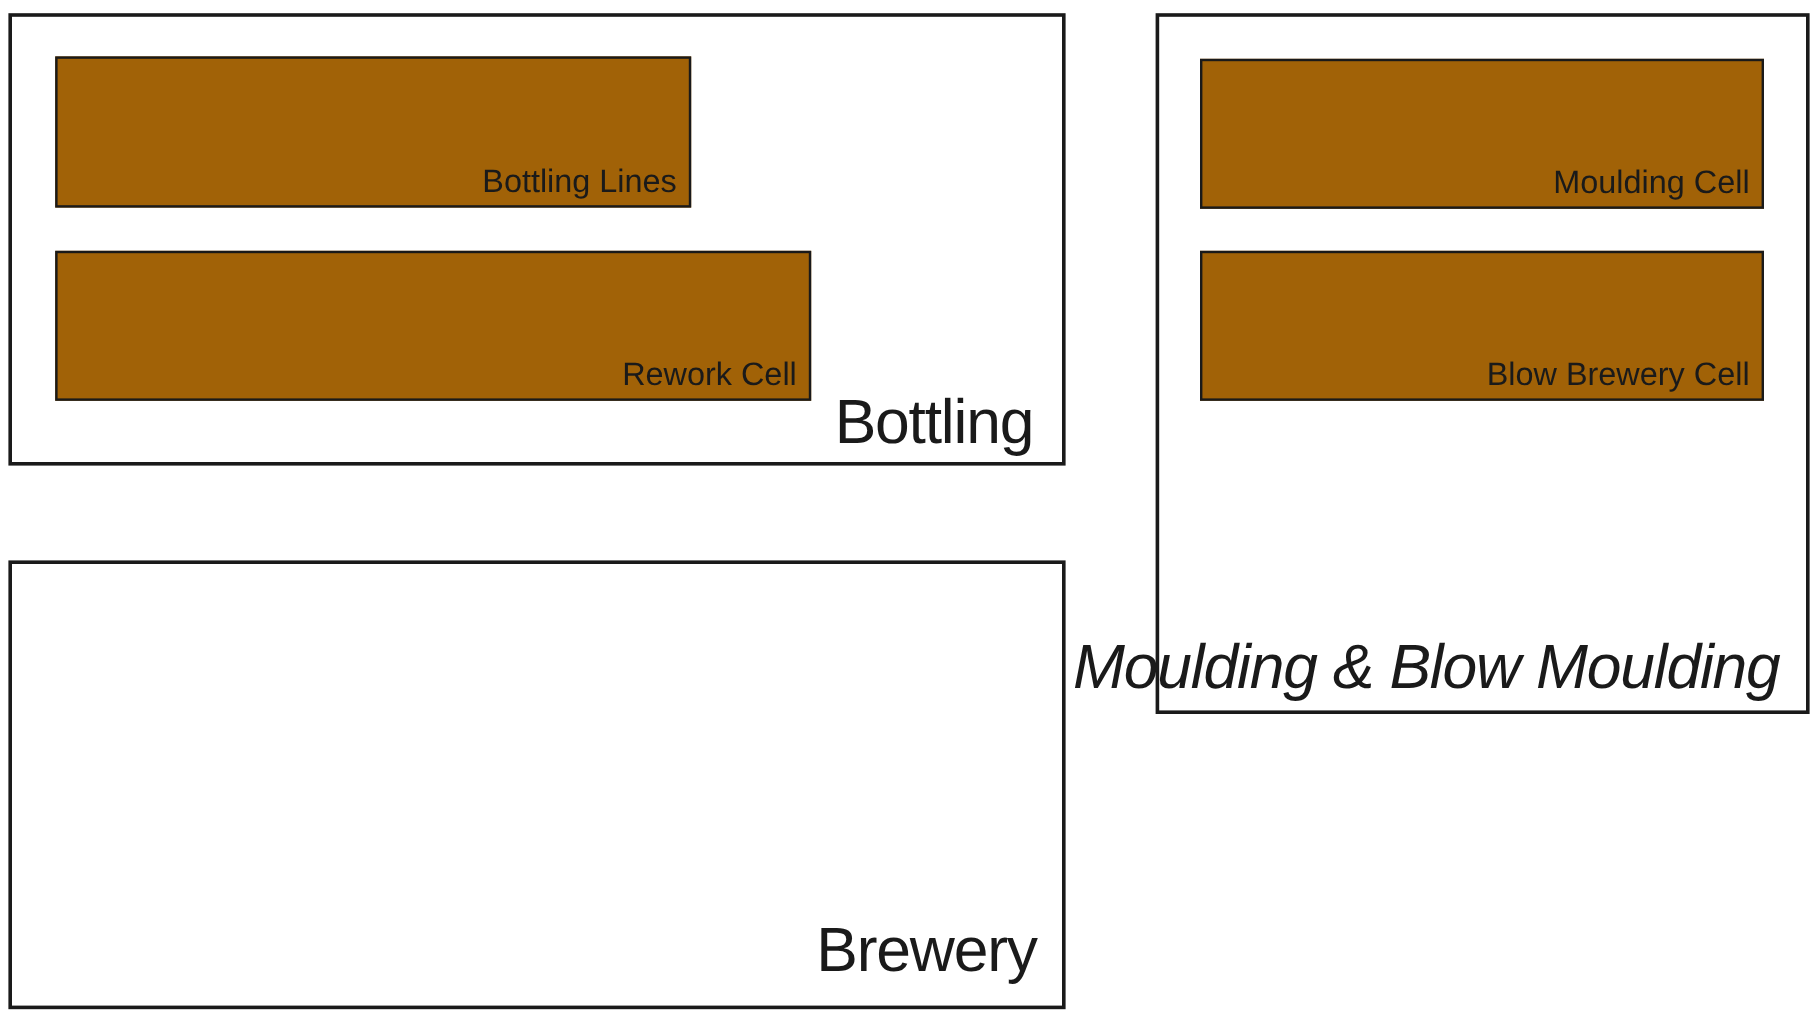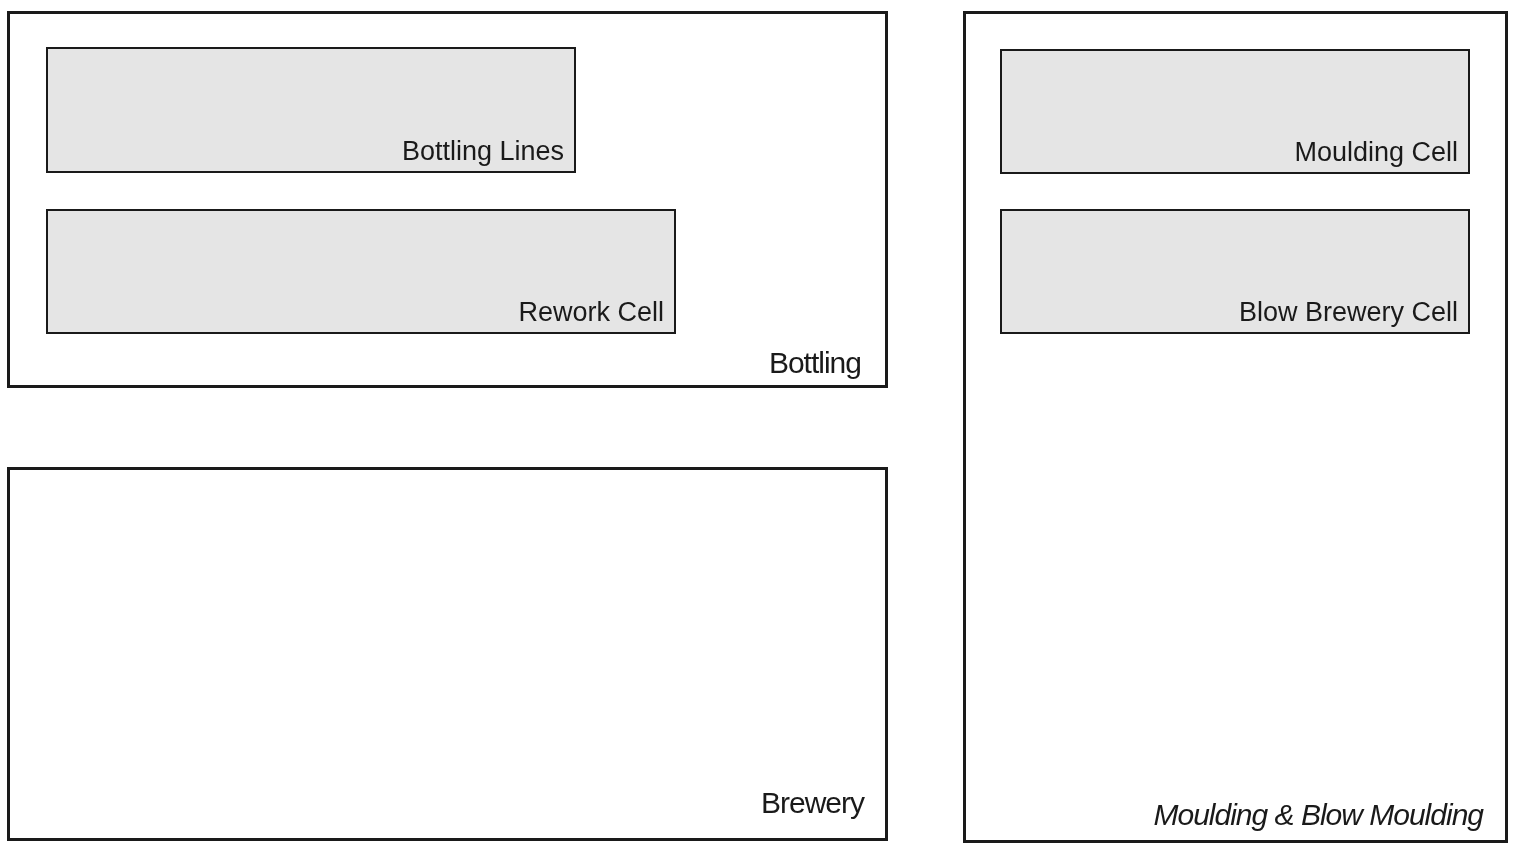--- a/index.html
+++ b/index.html
@@ -18,25 +18,25 @@
   .zone {
     position: absolute;
     box-sizing: border-box;
     border: 3px solid #1a1a1a;
     background: #ffffff;
   }
   .cell {
     position: absolute;
     box-sizing: border-box;
     border: 2px solid #1a1a1a;
-    background: #e5e5e5;
+    background: #a16207;
   }
   .zone-label {
     position: absolute;
-    font-size: 30px;
+    font-size: 52px;
     letter-spacing: -1px;
     color: #1a1a1a;
     white-space: nowrap;
     line-height: 1;
   }
   .cell-label {
     position: absolute;
     right: 10px;
     bottom: 6px;
     font-size: 27px;
@@ -49,21 +49,21 @@
   #zone-bottling { left: 7px; top: 11px; width: 881px; height: 377px; }
   #cell-bottling-lines { left: 36px; top: 33px; width: 530px; height: 126px; }
   #cell-rework { left: 36px; top: 195px; width: 630px; height: 125px; }
   #zone-bottling .zone-label { right: 24px; bottom: 7px; }
 
   
   #zone-brewery { left: 7px; top: 467px; width: 881px; height: 374px; }
   #zone-brewery .zone-label { right: 21px; bottom: 20px; }
 
   
-  #zone-moulding { left: 963px; top: 11px; width: 545px; height: 832px; text-align: center; }
+  #zone-moulding { left: 963px; top: 11px; width: 545px; height: 584px; text-align: center; }
   #cell-moulding { left: 34px; top: 35px; width: 470px; height: 125px; }
   #cell-blow-moulding { left: 34px; top: 195px; width: 470px; height: 125px; }
   #zone-moulding .zone-label { right: 22px; bottom: 10px; font-style: italic; }
 </style>
 </head>
 <body>
 
 <div id="stage">
 
   <div class="zone" id="zone-bottling">

